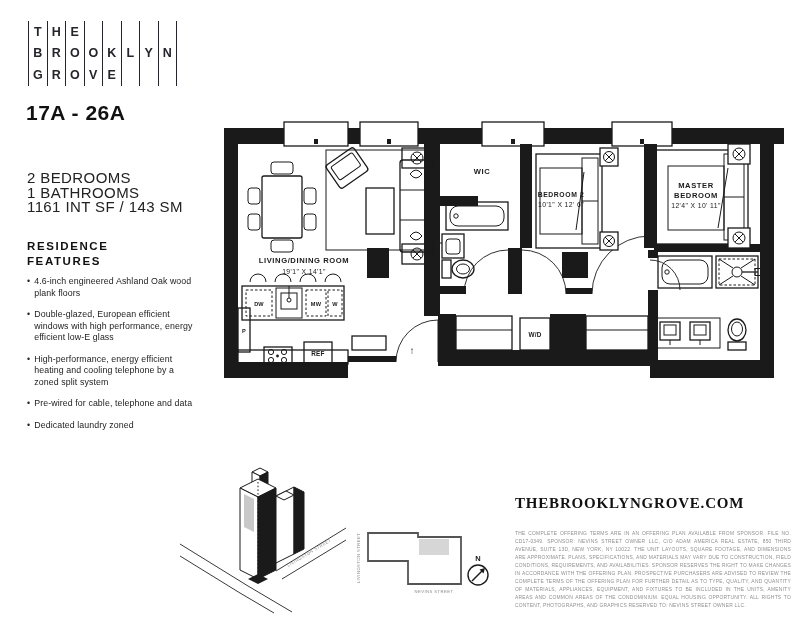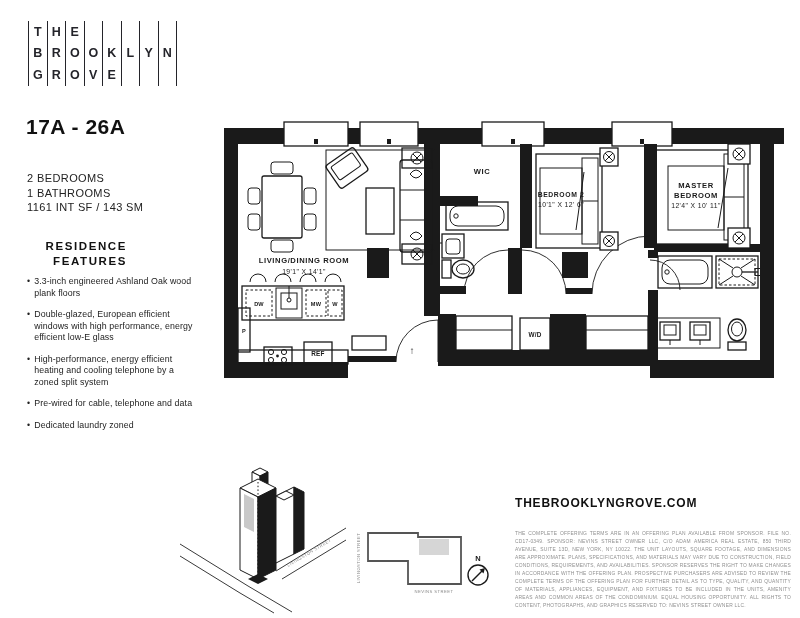--- a/index.html
+++ b/index.html
@@ -4,26 +4,26 @@
 <style>
   html,body{margin:0;padding:0;background:#e8e8e8;}
   #canvas{position:relative;width:800px;height:618px;background:#ffffff;overflow:hidden;
     font-family:"Liberation Sans",sans-serif;color:#1d1d1b;}
   
   .logo{position:absolute;left:28px;top:21px;display:inline-flex;border-right:1.5px solid #24242a;}
   .logo-col{width:17.5px;border-left:1.5px solid #24242a;display:flex;flex-direction:column;}
   .logo-cell{height:21.5px;display:flex;align-items:center;justify-content:center;
     font-size:12.5px;font-weight:700;color:#24242a;}
   
-  .unit-title{position:absolute;left:26px;top:115px;font-size:21px;font-weight:700;
+  .unit-title{position:absolute;left:26px;top:101px;font-size:21px;font-weight:700;
     letter-spacing:.5px;color:#111;}
-  .specs{position:absolute;left:27px;top:171px;font-size:11px;line-height:14.5px;
+  .specs{position:absolute;left:27px;top:171px;font-size:15px;line-height:14.5px;
     letter-spacing:.4px;color:#222;}
   .feat-title{position:absolute;left:27px;top:239px;width:100px;font-size:11.5px;font-weight:700;
-    letter-spacing:1.6px;line-height:15px;color:#111;text-align:right;}
+    letter-spacing:1.6px;line-height:15px;color:#111;}
   .features{position:absolute;left:27px;top:276px;width:170px;}
   .feature{display:flex;gap:4px;font-size:8.8px;line-height:11.5px;color:#222;margin-bottom:10px;
     letter-spacing:.1px;}
   .feature .b{flex:0 0 auto;}
   
   .plan{position:absolute;left:224px;top:110px;}
   svg text{font-family:"Liberation Sans",sans-serif;}
   .wall{fill:#1a1a1a;}
   .ln{fill:none;stroke:#1a1a1a;stroke-width:1.3;}
   .ln2{fill:none;stroke:#1a1a1a;stroke-width:1;}
@@ -31,22 +31,22 @@
   .dash{fill:none;stroke:#1a1a1a;stroke-width:1;stroke-dasharray:2.5 2;}
   .arc{fill:none;stroke:#1a1a1a;stroke-width:.9;}
   .lbl{fill:#1a1a1a;font-weight:700;letter-spacing:.6px;text-anchor:middle;}
   .lbl-room{font-size:7.6px;}
   .lbl-dim{font-size:6.8px;font-weight:400;letter-spacing:.4px;}
   .lbl-sm{font-size:5.6px;letter-spacing:.2px;}
   .lbl-md{font-size:6.4px;letter-spacing:.2px;}
   
   .iso{position:absolute;left:178px;top:458px;}
   .sitemap{position:absolute;left:352px;top:512px;}
-  .contact{position:absolute;left:515px;top:496px;font-size:12px;font-weight:700;
-    letter-spacing:.8px;line-height:14px;color:#111;}
+  .contact{position:absolute;left:515px;top:496px;font-size:15px;font-weight:700;
+    letter-spacing:.8px;line-height:14px;color:#111;font-family:Liberation Serif, serif;}
   .legal{position:absolute;left:515px;top:530px;width:276px;font-size:4.9px;line-height:8px;
     color:#8f8f8f;letter-spacing:.25px;text-align:justify;}
   .map-street{fill:#8a8a8a;font-size:4.2px;letter-spacing:.45px;text-anchor:middle;}
 </style>
 </head>
 <body>
 
 <div id="canvas">
 
   <div class="logo">
@@ -98,21 +98,21 @@
     <div>2 BEDROOMS</div>
     <div>1 BATHROOMS</div>
     <div>1161 INT SF / 143 SM</div>
   </div>
 
   <div class="feat-title">RESIDENCE FEATURES</div>
 
   <div class="features">
     <div class="feature">
       <span class="b">•</span>
-      <span>3.3-inch engineered Ashland Oak wood plank floors</span>
+      <span>4.6-inch engineered Ashland Oak wood plank floors</span>
     </div>
     <div class="feature">
       <span class="b">•</span>
       <span>Double-glazed, European efficient windows with high performance, energy efficient low-E glass</span>
     </div>
     <div class="feature">
       <span class="b">•</span>
       <span>High-performance, energy efficient heating and cooling telephone by a zoned split system</span>
     </div>
     <div class="feature">

